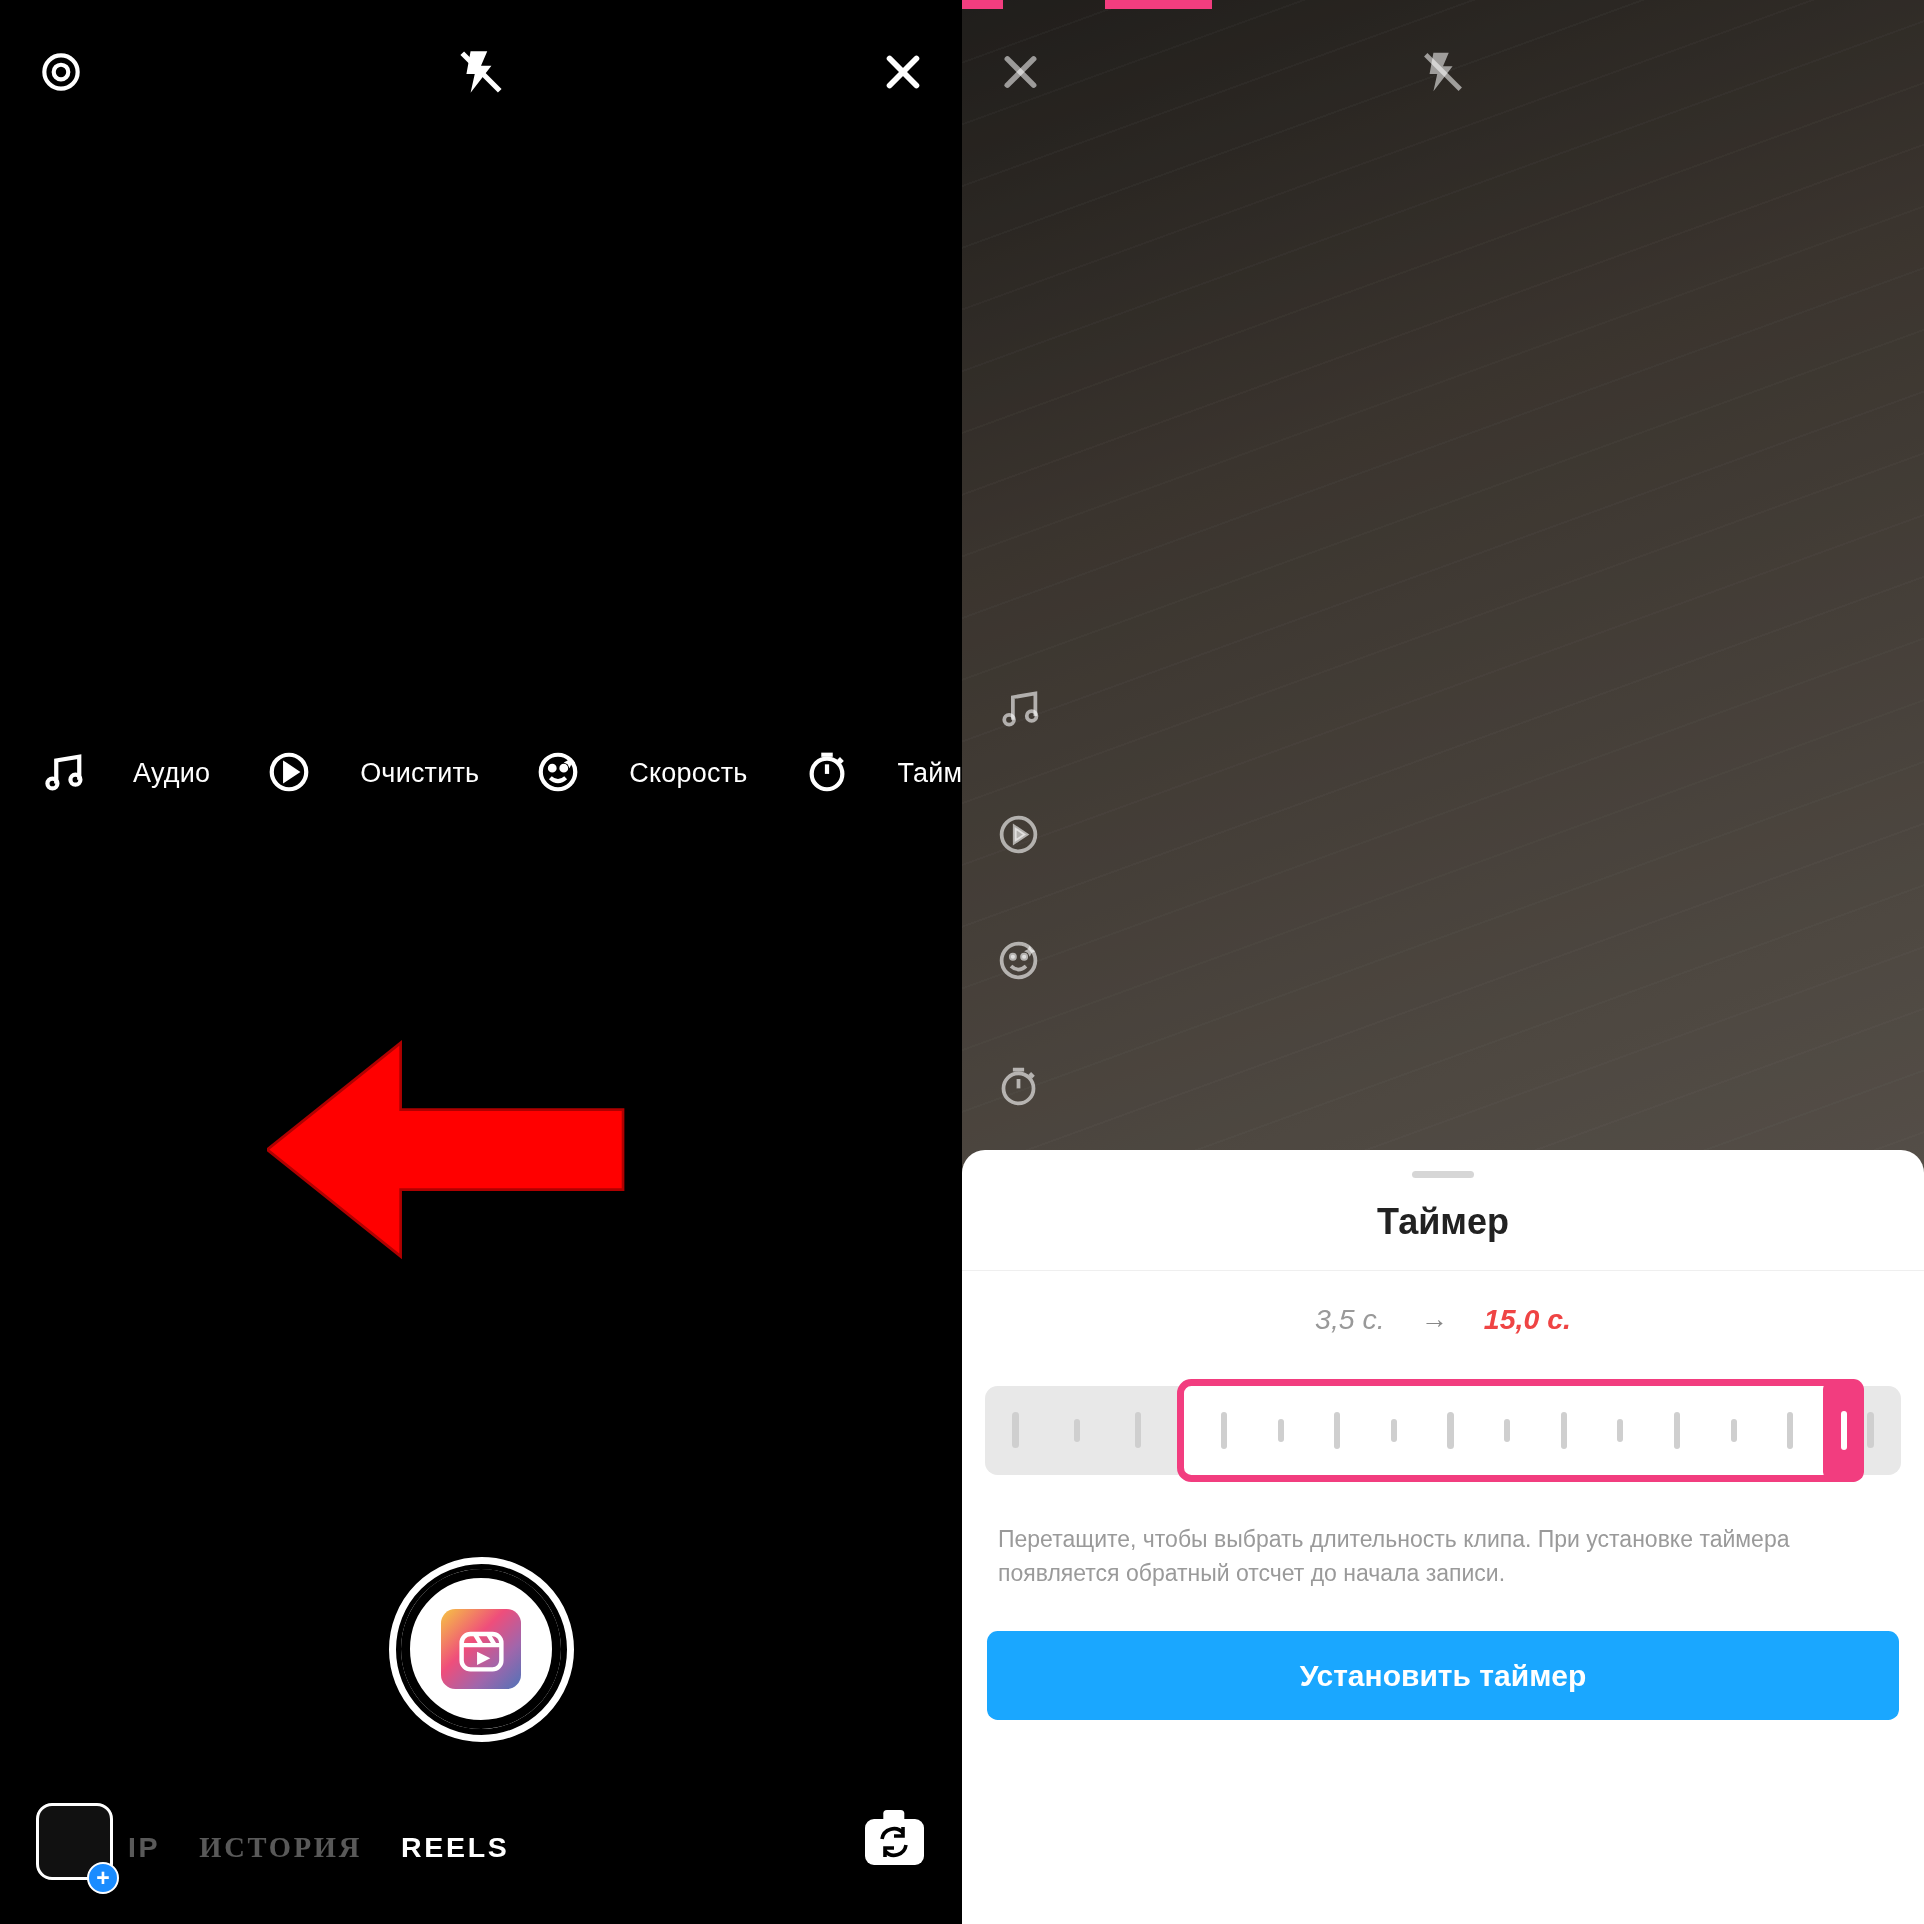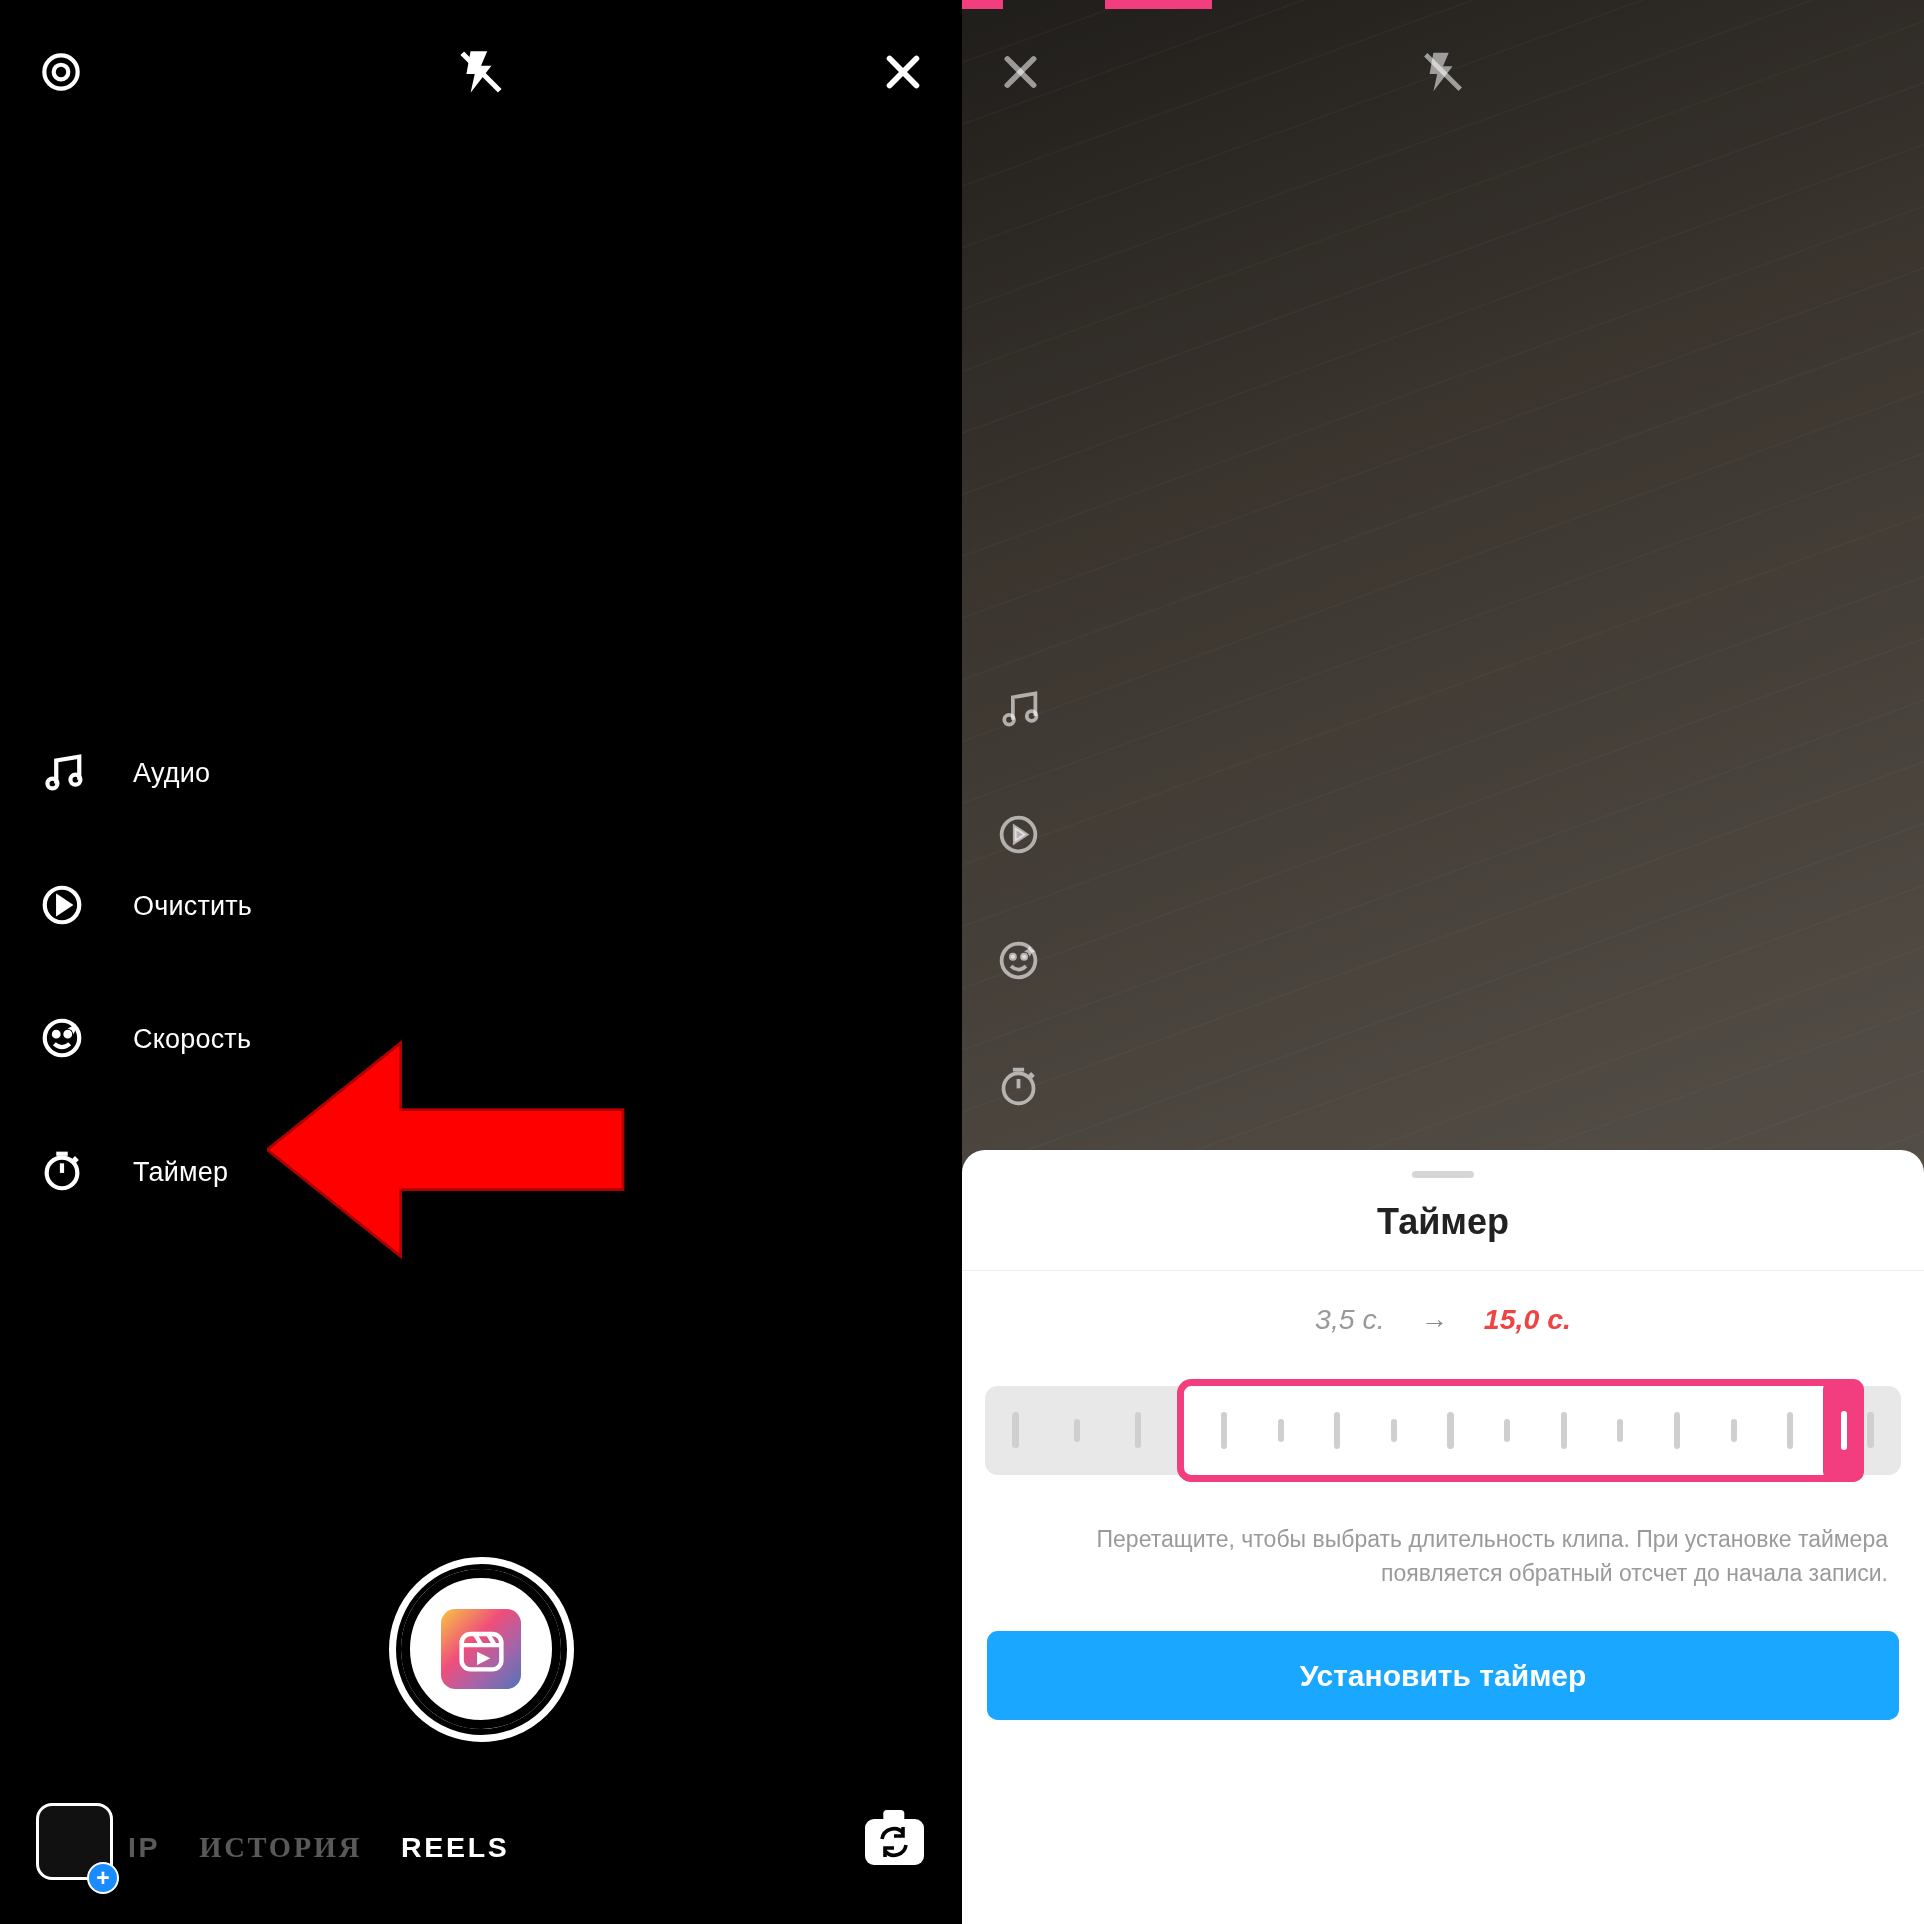--- a/index.html
+++ b/index.html
@@ -22,21 +22,21 @@
   .topbar { position: absolute; top: 36px; left: 0; right: 0; height: 71px; }
   .topbar .slot { position: absolute; top: 50%; transform: translateY(-50%); }
   .topbar .l { left: 36px; }
   .topbar .c { left: 50%; transform: translate(-50%,-50%); }
   .topbar .r { right: 36px; }
 
   .icon-btn { color: #fff; display: inline-flex; cursor: pointer; }
   .icon-btn.dim { color: rgba(255,255,255,0.55); }
 
   
-  .toollist { position: absolute; left: 39px; top: 749px; display: flex; flex-direction: column; gap: 84px; }
+  .toollist { position: absolute; left: 39px; top: 749px; display: flex; gap: 56px; }
   .toolrow { display: flex; align-items: center; gap: 48px; cursor: pointer; }
   .toolrow .lab { color: #fff; font-size: 27px; font-weight: 500; letter-spacing: 0.2px; }
 
   
   .arrow { position:absolute; left:267px; top:1034px; pointer-events:none; }
 
   
   .shutter { position: absolute; left: 50%; transform: translateX(-50%); bottom: 196px;
     width: 160px; height: 160px; border-radius: 50%;
     background: #fff; display:flex; align-items:center; justify-content:center; }
@@ -86,21 +86,21 @@
   .slider-area .sel { position:absolute; top:12.5px; height:103px; left:21%; right:4%;
     border:7.1px solid #f23d7f; border-radius:14.3px; background:#fff; }
   .slider-area .handle { position:absolute; top:12.5px; right:4%; width:41px; height:103px;
     background:#f23d7f; border-radius:10.7px; display:flex; align-items:center; justify-content:center; }
   .slider-area .handle::after { content:""; width:6.2px; height:39px; background:#fff; border-radius:3.6px; }
   .slider-area .sel-ticks { position:absolute; top:19.6px; height:89px; left:23%; right:9%;
     display:flex; justify-content:space-around; align-items:center; }
   .slider-area .sel-ticks i { width:6.2px; height:37px; background:#cfcfcf; border-radius:3.6px; }
   .slider-area .sel-ticks i.short { height:23px; }
 
-  .help { color:#9a9a9a; font-size:23px; text-align:right; padding: 32px 36px 0; line-height:1.45; }
+  .help { color:#9a9a9a; font-size:23px; text-align:left; padding: 32px 36px 0; line-height:1.45; }
 
   .btn { margin: 41px 25px 0; height:89px; border-radius:10.7px; display:flex; align-items:center; justify-content:center;
     font-size:30px; font-weight:600; cursor:pointer; }
   .btn.primary { background:#1aa7ff; color:#fff; }
   .btn.link { background:transparent; color:#1aa7ff; margin-top:12.5px; }
 
   
   .rec-seg { position:absolute; top:0; height:9px; background:#f23d7f; }
 </style>
 </head>

